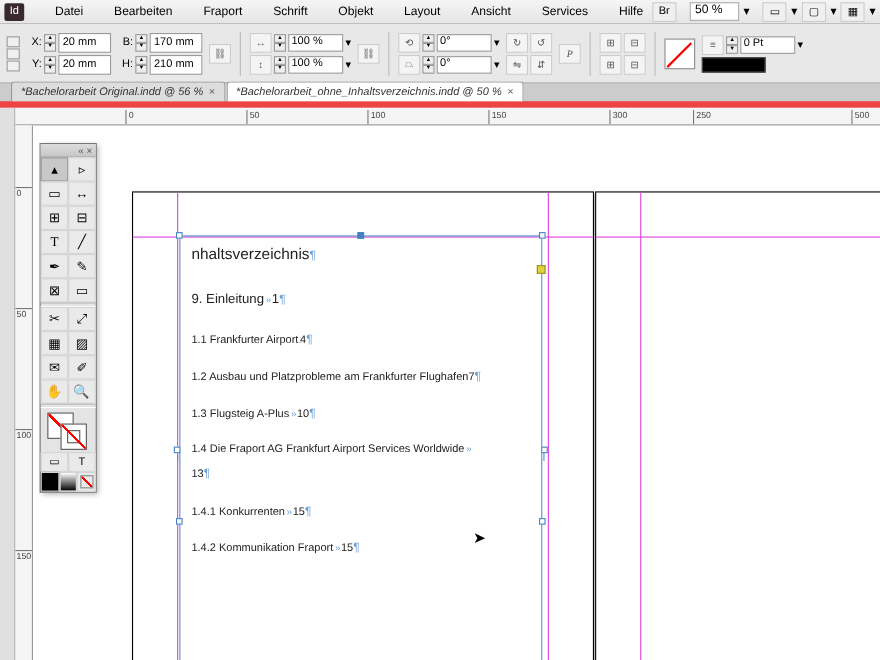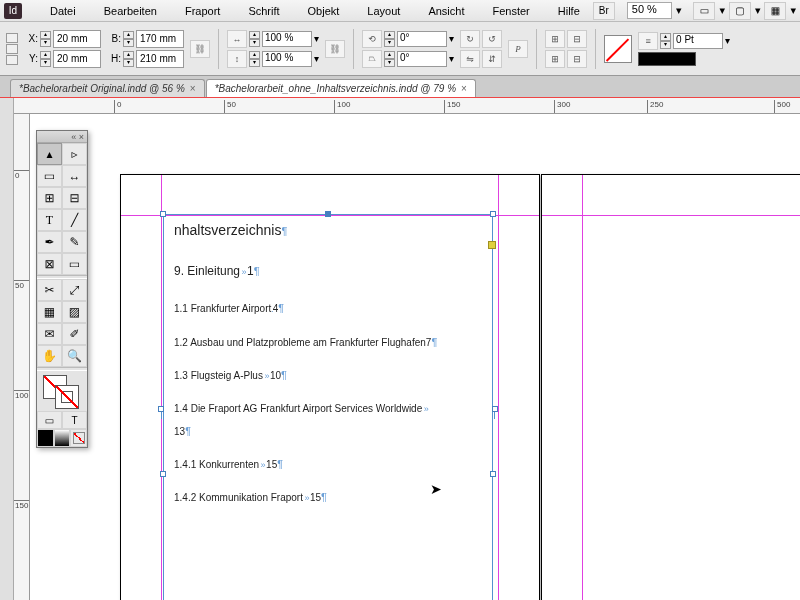--- a/index.html
+++ b/index.html
@@ -25,21 +25,21 @@
 .rad-col { display: flex; flex-direction: column; gap: 1px; }
 .rad-col div { width: 12px; height: 10px; border: 1px solid #999; background: #f0f0f0; }
 .small-ico { width: 20px; height: 18px; border: 1px solid #ccc; background: #f4f4f4; display: flex; align-items: center; justify-content: center; font-size: 9px; color: #555; }
 .vline { width: 1px; height: 40px; background: #bbb; margin: 0 2px; }
 .swatch-none { width: 28px; height: 28px; border: 1px solid #888; background: #fff; position: relative; }
 .swatch-none::after { content: ''; position: absolute; width: 120%; height: 2px; background: red; top: 50%; left: -10%; transform: rotate(-45deg); }
 .swatch-black { width: 58px; height: 14px; background: #000; border: 1px solid #555; }
 .pct-select { width: 50px; height: 16px; font-size: 10px; border: 1px solid #999; background: #fff; padding: 0 2px; }
 
 
-.tabbar { background: #ccc; height: 22px; display: flex; align-items: flex-end; border-bottom: 1px solid #ef4444; font-size: 10px; }
+.tabbar { background: #ccc; height: 22px; display: flex; align-items: flex-end; border-bottom: 6px solid #ef4444; font-size: 10px; }
 .tabbar-indent { width: 10px; }
 .doc-tab { background: #ddd; padding: 3px 8px; border: 1px solid #999; border-bottom: none; border-top-left-radius: 3px; border-top-right-radius: 3px; margin-right: 1px; display: flex; align-items: center; gap: 5px; cursor: pointer; font-style: italic; color: #333; }
 .doc-tab.active { background: #fff; }
 .tab-close { font-style: normal; font-size: 10px; color: #666; cursor: pointer; }
 .leftstrip { width: 14px; background: #e0e0e0; border-right: 1px solid #aaa; }
 
 
 .hruler { position: absolute; top: 98px; left: 14px; right: 0; height: 16px; background: #f5f5f5; border-bottom: 1px solid #999; font-size: 8px; color: #444; overflow: hidden; z-index: 5; }
 .hruler-inner { position: relative; height: 100%; }
 .tick { position: absolute; top: 2px; bottom: 0; border-left: 1px solid #777; padding-left: 2px; }
@@ -95,21 +95,21 @@
 
 <div class="menubar">
   <div class="app-icon">Id</div>
   <div class="menu-item">Datei</div>
   <div class="menu-item">Bearbeiten</div>
   <div class="menu-item">Fraport</div>
   <div class="menu-item">Schrift</div>
   <div class="menu-item">Objekt</div>
   <div class="menu-item">Layout</div>
   <div class="menu-item">Ansicht</div>
-  <div class="menu-item">Fenster</div>
+  <div class="menu-item">Services</div>
   <div class="menu-item">Hilfe</div>
   <div class="menu-controls">
     <div class="tiny-icon">Br</div>
     <div class="bar-divider"></div>
     <div class="zoom-select">50 %</div>▾
     <div class="bar-divider"></div>
     <div class="tiny-icon">▭</div>▾
     <div class="tiny-icon">▢</div>▾
     <div class="tiny-icon">▦</div>▾
   </div>
@@ -214,33 +214,33 @@
   </div>
 </div>
 
 <div class="tabbar">
   <div class="tabbar-indent"></div>
   <div class="doc-tab">
       <span>*Bachelorarbeit Original.indd @ 56 %</span>
       <span class="tab-close">×</span>
     </div>
   <div class="doc-tab active">
-      <span>*Bachelorarbeit_ohne_Inhaltsverzeichnis.indd @ 79 %</span>
+      <span>*Bachelorarbeit_ohne_Inhaltsverzeichnis.indd @ 50 %</span>
       <span class="tab-close">×</span>
     </div>
 </div>
 
 <div class="hruler">
   <div class="hruler-inner">
     <div class="tick" style="left:100px">0</div>
     <div class="tick" style="left:210px">50</div>
     <div class="tick" style="left:320px">100</div>
     <div class="tick" style="left:430px">150</div>
     <div class="tick" style="left:540px">300</div>
-    <div class="tick" style="left:633px">250</div>
+    <div class="tick" style="left:616px">250</div>
     <div class="tick" style="left:760px">500</div>
   </div>
 </div>
 
 <div class="vruler">
   <div class="vtick" style="top:56px">0</div>
   <div class="vtick" style="top:166px">50</div>
   <div class="vtick" style="top:276px">100</div>
   <div class="vtick" style="top:386px">150</div>
 </div>

